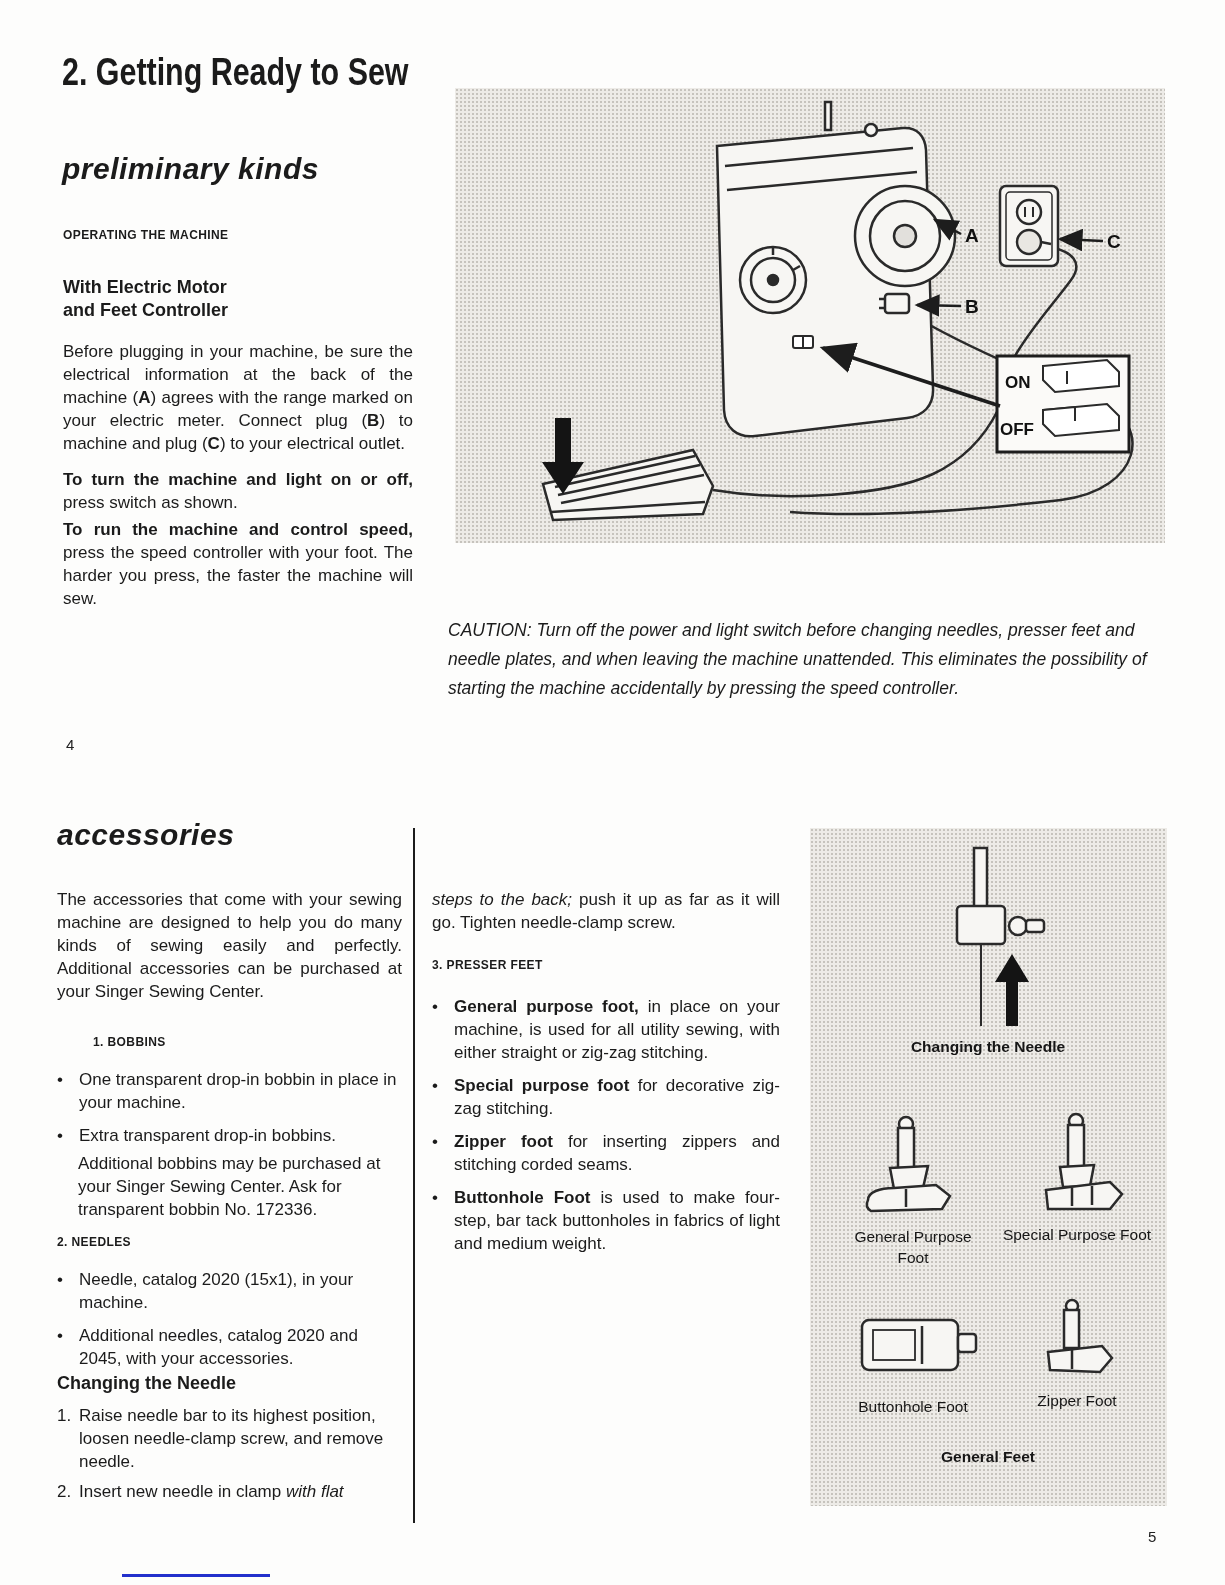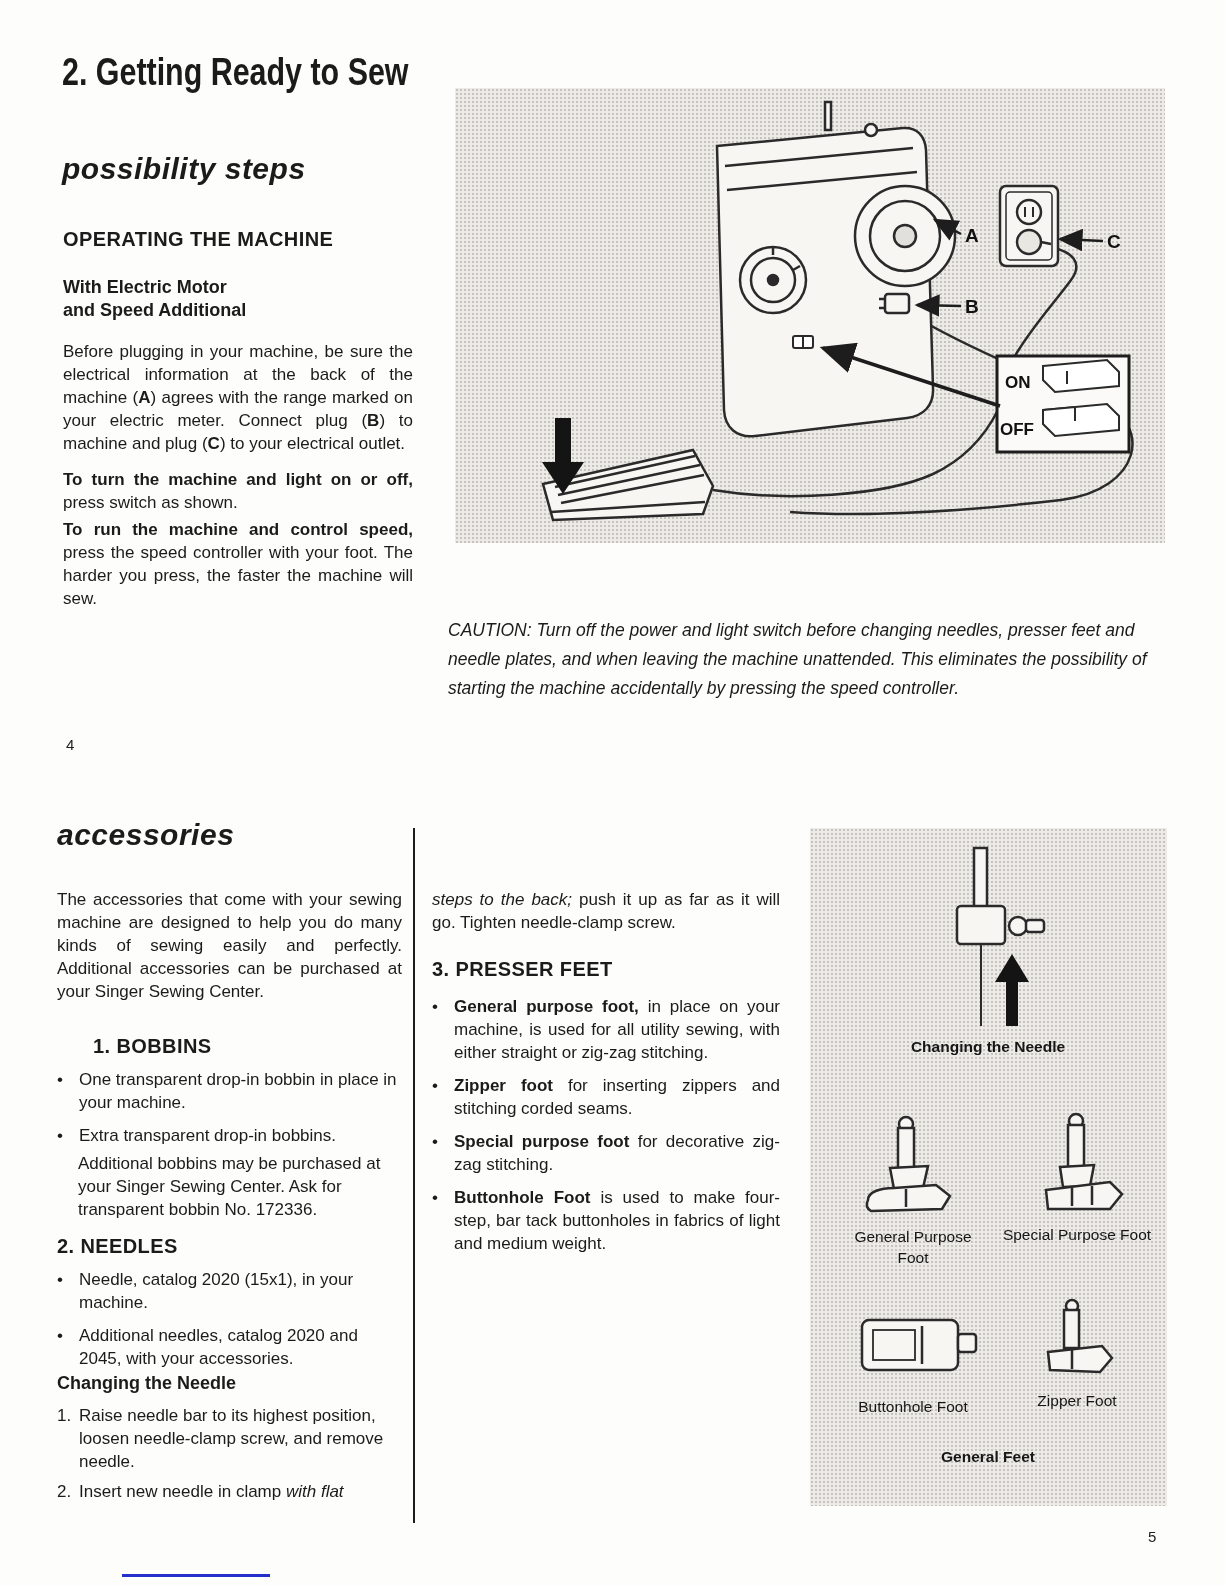--- a/index.html
+++ b/index.html
@@ -12,21 +12,21 @@
   .abs { position:absolute; }
   .justify { text-align:justify; }
   .body-text { font-size:17px; line-height:23px; }
   .bold { font-weight:bold; }
 
   .chapter-title {
     font-size:39px; font-weight:bold; letter-spacing:0px;
     transform:scaleX(0.78); transform-origin:left top; white-space:nowrap;
   }
   .section-title { font-size:30px; font-style:italic; letter-spacing:.5px; }
-  .h2 { font-size:20px; font-weight:bold; letter-spacing:.4px; }
+  .h2 { font-size:12px; font-weight:bold; letter-spacing:.4px; }
   .h3 { font-size:18px; font-weight:bold; line-height:23px; }
 
   .halftone {
     background-color:#edebe7;
     background-image: radial-gradient(#c6c3bd 0.9px, transparent 1.05px);
     background-size:4px 4px;
   }
 
   .caution { font-size:17.5px; font-style:italic; line-height:29px; }
 
@@ -43,27 +43,27 @@
   .fig-caption.bold { font-weight:bold; }
 
   svg text { font-family:"Liberation Sans", sans-serif; }
   .blue-line { height:3px; background:#2330cc; }
 </style>
 </head>
 <body>
 
 <h1 class="abs chapter-title" style="left:62px; top:50px;">2. Getting Ready to Sew</h1>
 
-<h2 class="abs section-title" style="left:62px; top:152px;">possibility steps</h2>
+<h2 class="abs section-title" style="left:62px; top:152px;">preliminary kinds</h2>
 
 <h3 class="abs h2" style="left:63px; top:228px;">OPERATING THE MACHINE</h3>
 
 <div class="abs" style="left:63px; top:276px;">
   <div class="h3">With Electric Motor</div>
-  <div class="h3">and Speed Additional</div>
+  <div class="h3">and Feet Controller</div>
 </div>
 
 <p class="abs body-text justify" style="left:63px; top:340px; width:350px;">
   <span>Before plugging in your machine, be sure the electrical information at the back of the machine (</span><strong>A</strong><span>) agrees with the range marked on your electric meter. Connect plug (</span><strong>B</strong><span>) to machine and plug (</span><strong>C</strong><span>) to your electrical outlet.</span>
 </p>
 
 <p class="abs body-text justify" style="left:63px; top:468px; width:350px;">
   <strong>To turn the machine and light on or off,</strong><span> press switch as shown.</span>
 </p>
 
@@ -217,24 +217,24 @@
   <em>steps to the back;</em><span> push it up as far as it will go. Tighten needle-clamp screw.</span>
 </p>
 
 <h3 class="abs h2" style="left:432px; top:958px;">3. PRESSER FEET</h3>
 
 <div class="abs" style="left:432px; top:995px; width:348px;">
   <div class="bullet-item justify">
     <span><strong>General purpose foot,</strong><span> in place on your machine, is used for all utility sewing, with either straight or zig-zag stitching.</span></span>
   </div>
   <div class="bullet-item justify">
+    <span><strong>Special purpose foot</strong><span> for decorative zig-zag stitching.</span></span>
+  </div>
+  <div class="bullet-item justify">
     <span><strong>Zipper foot</strong><span> for inserting zippers and stitching corded seams.</span></span>
-  </div>
-  <div class="bullet-item justify">
-    <span><strong>Special purpose foot</strong><span> for decorative zig-zag stitching.</span></span>
   </div>
   <div class="bullet-item justify">
     <span><strong>Buttonhole Foot</strong><span> is used to make four-step, bar tack buttonholes in fabrics of light and medium weight.</span></span>
   </div>
 </div>
 
 <div class="abs halftone" style="left:810px; top:828px; width:357px; height:678px;">
 
   <svg width="357" height="678" viewBox="0 0 357 678">
 

